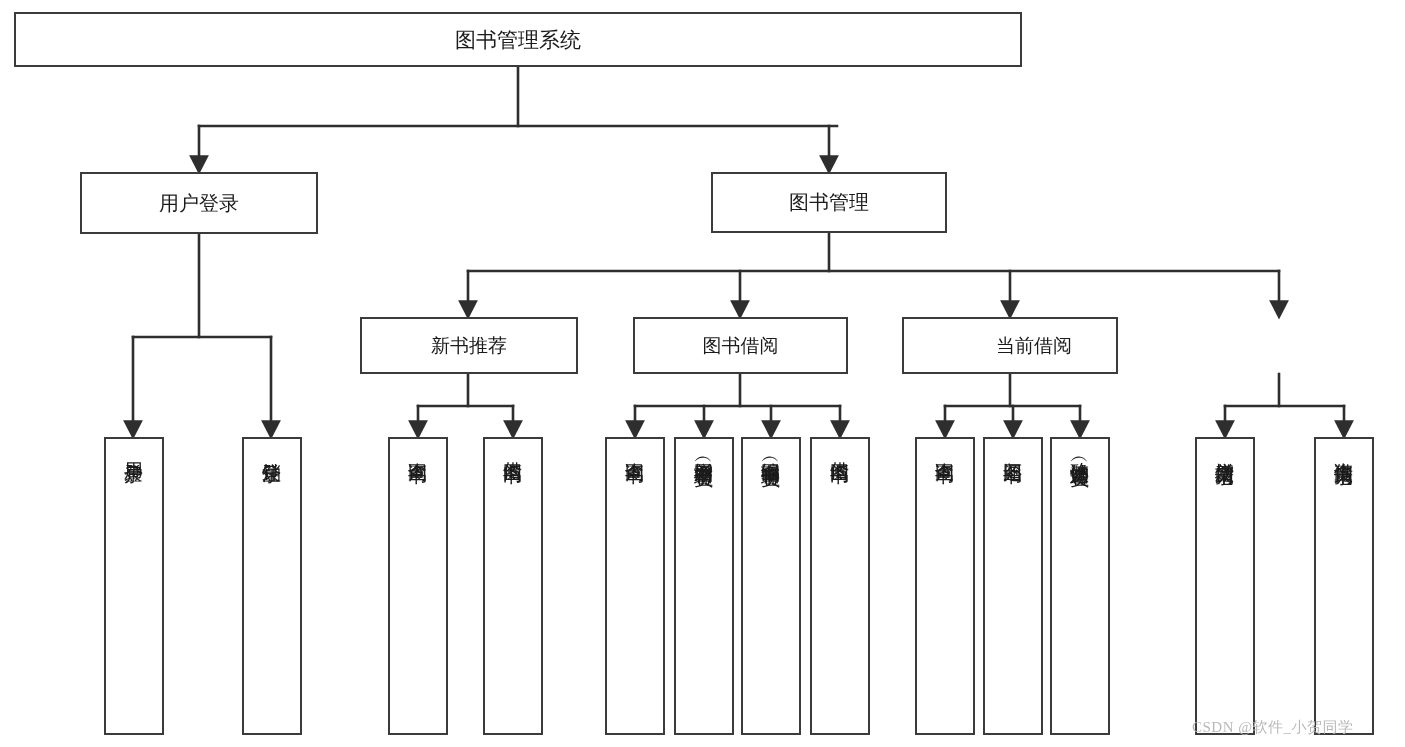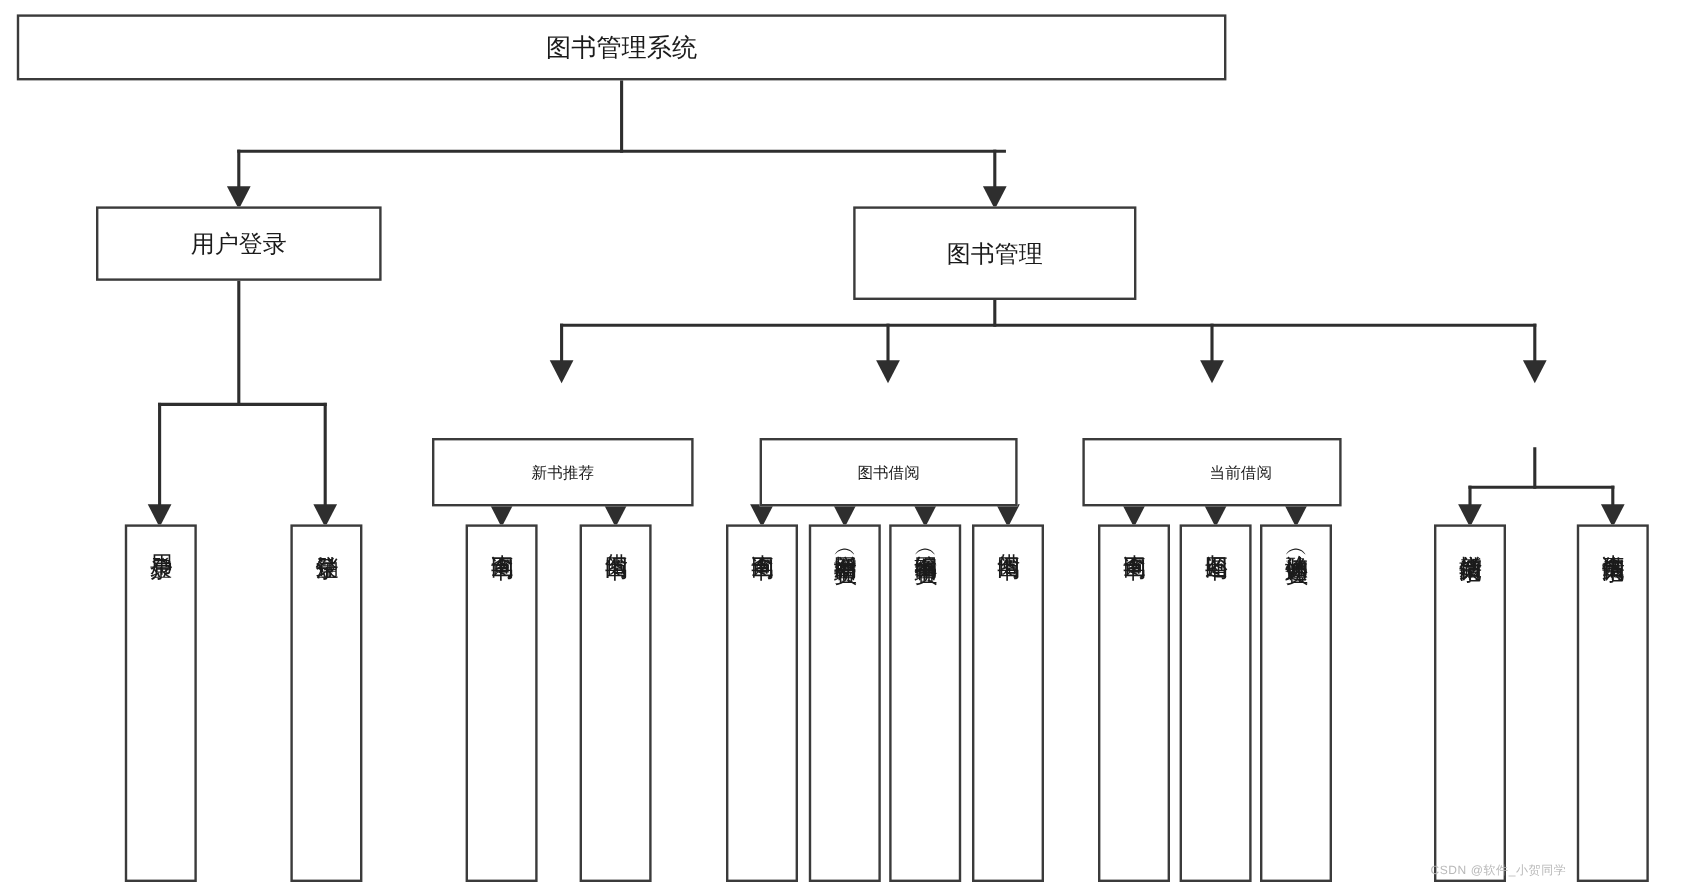--- a/index.html
+++ b/index.html
@@ -36,46 +36,46 @@
     color: #1b1b1b;
   }
   .node-root {
     font-size: 21px;
     text-align: right;
   }
   .node-l1 {
     font-size: 20px;
   }
   .node-l2 {
-    font-size: 13px;
-    margin-top: 48px;
+    font-size: 19px;
   }
   .node-leaf {
     align-items: flex-start;
     justify-content: center;
     padding-top: 8px;
   }
   .vtext {
     writing-mode: vertical-rl;
     text-orientation: upright;
     font-size: 19px;
     line-height: 1.22;
     letter-spacing: 1px;
     white-space: nowrap;
     color: #1b1b1b;
   }
   .htext {
     white-space: nowrap;
   }
   .watermark {
     position: absolute;
-    font-size: 10px;
+    font-size: 15px;
     color: #b9b9b9;
     white-space: nowrap;
     letter-spacing: 0.5px;
+    font-family: Liberation Serif, serif;
   }
 </style>
 </head>
 <body>
 
 <div id="diagram-root">
 
   <svg id="edge-layer" width="1405" height="747" viewBox="0 0 1405 747" xmlns="http://www.w3.org/2000/svg">
     <defs>
       <marker id="arrowhead" markerWidth="9" markerHeight="9" refX="3.4" refY="4.2" orient="auto" markerUnits="strokeWidth">
@@ -126,21 +126,21 @@
     </g>
   </svg>
 
   <div class="node node-root" style="left:14px; top:12px; width:1008px; height:55px;">
     <span class="htext">图书管理系统</span>
   </div>
 
   <div class="node node-l1" style="left:80px; top:172px; width:238px; height:62px;">
     <span class="htext">用户登录</span>
   </div>
-  <div class="node node-l1" style="left:711px; top:172px; width:236px; height:78px;">
+  <div class="node node-l1" style="left:711px; top:172px; width:236px; height:61px;">
     <span class="htext">图书管理</span>
   </div>
 
   <div class="node node-l2" style="left:360px; top:317px; width:218px; height:57px;">
     <span class="htext">新书推荐</span>
   </div>
   <div class="node node-l2" style="left:633px; top:317px; width:215px; height:57px;">
     <span class="htext">图书借阅</span>
   </div>
   <div class="node node-l2" style="left:902px; top:317px; width:216px; height:57px;padding-left:48px;">

